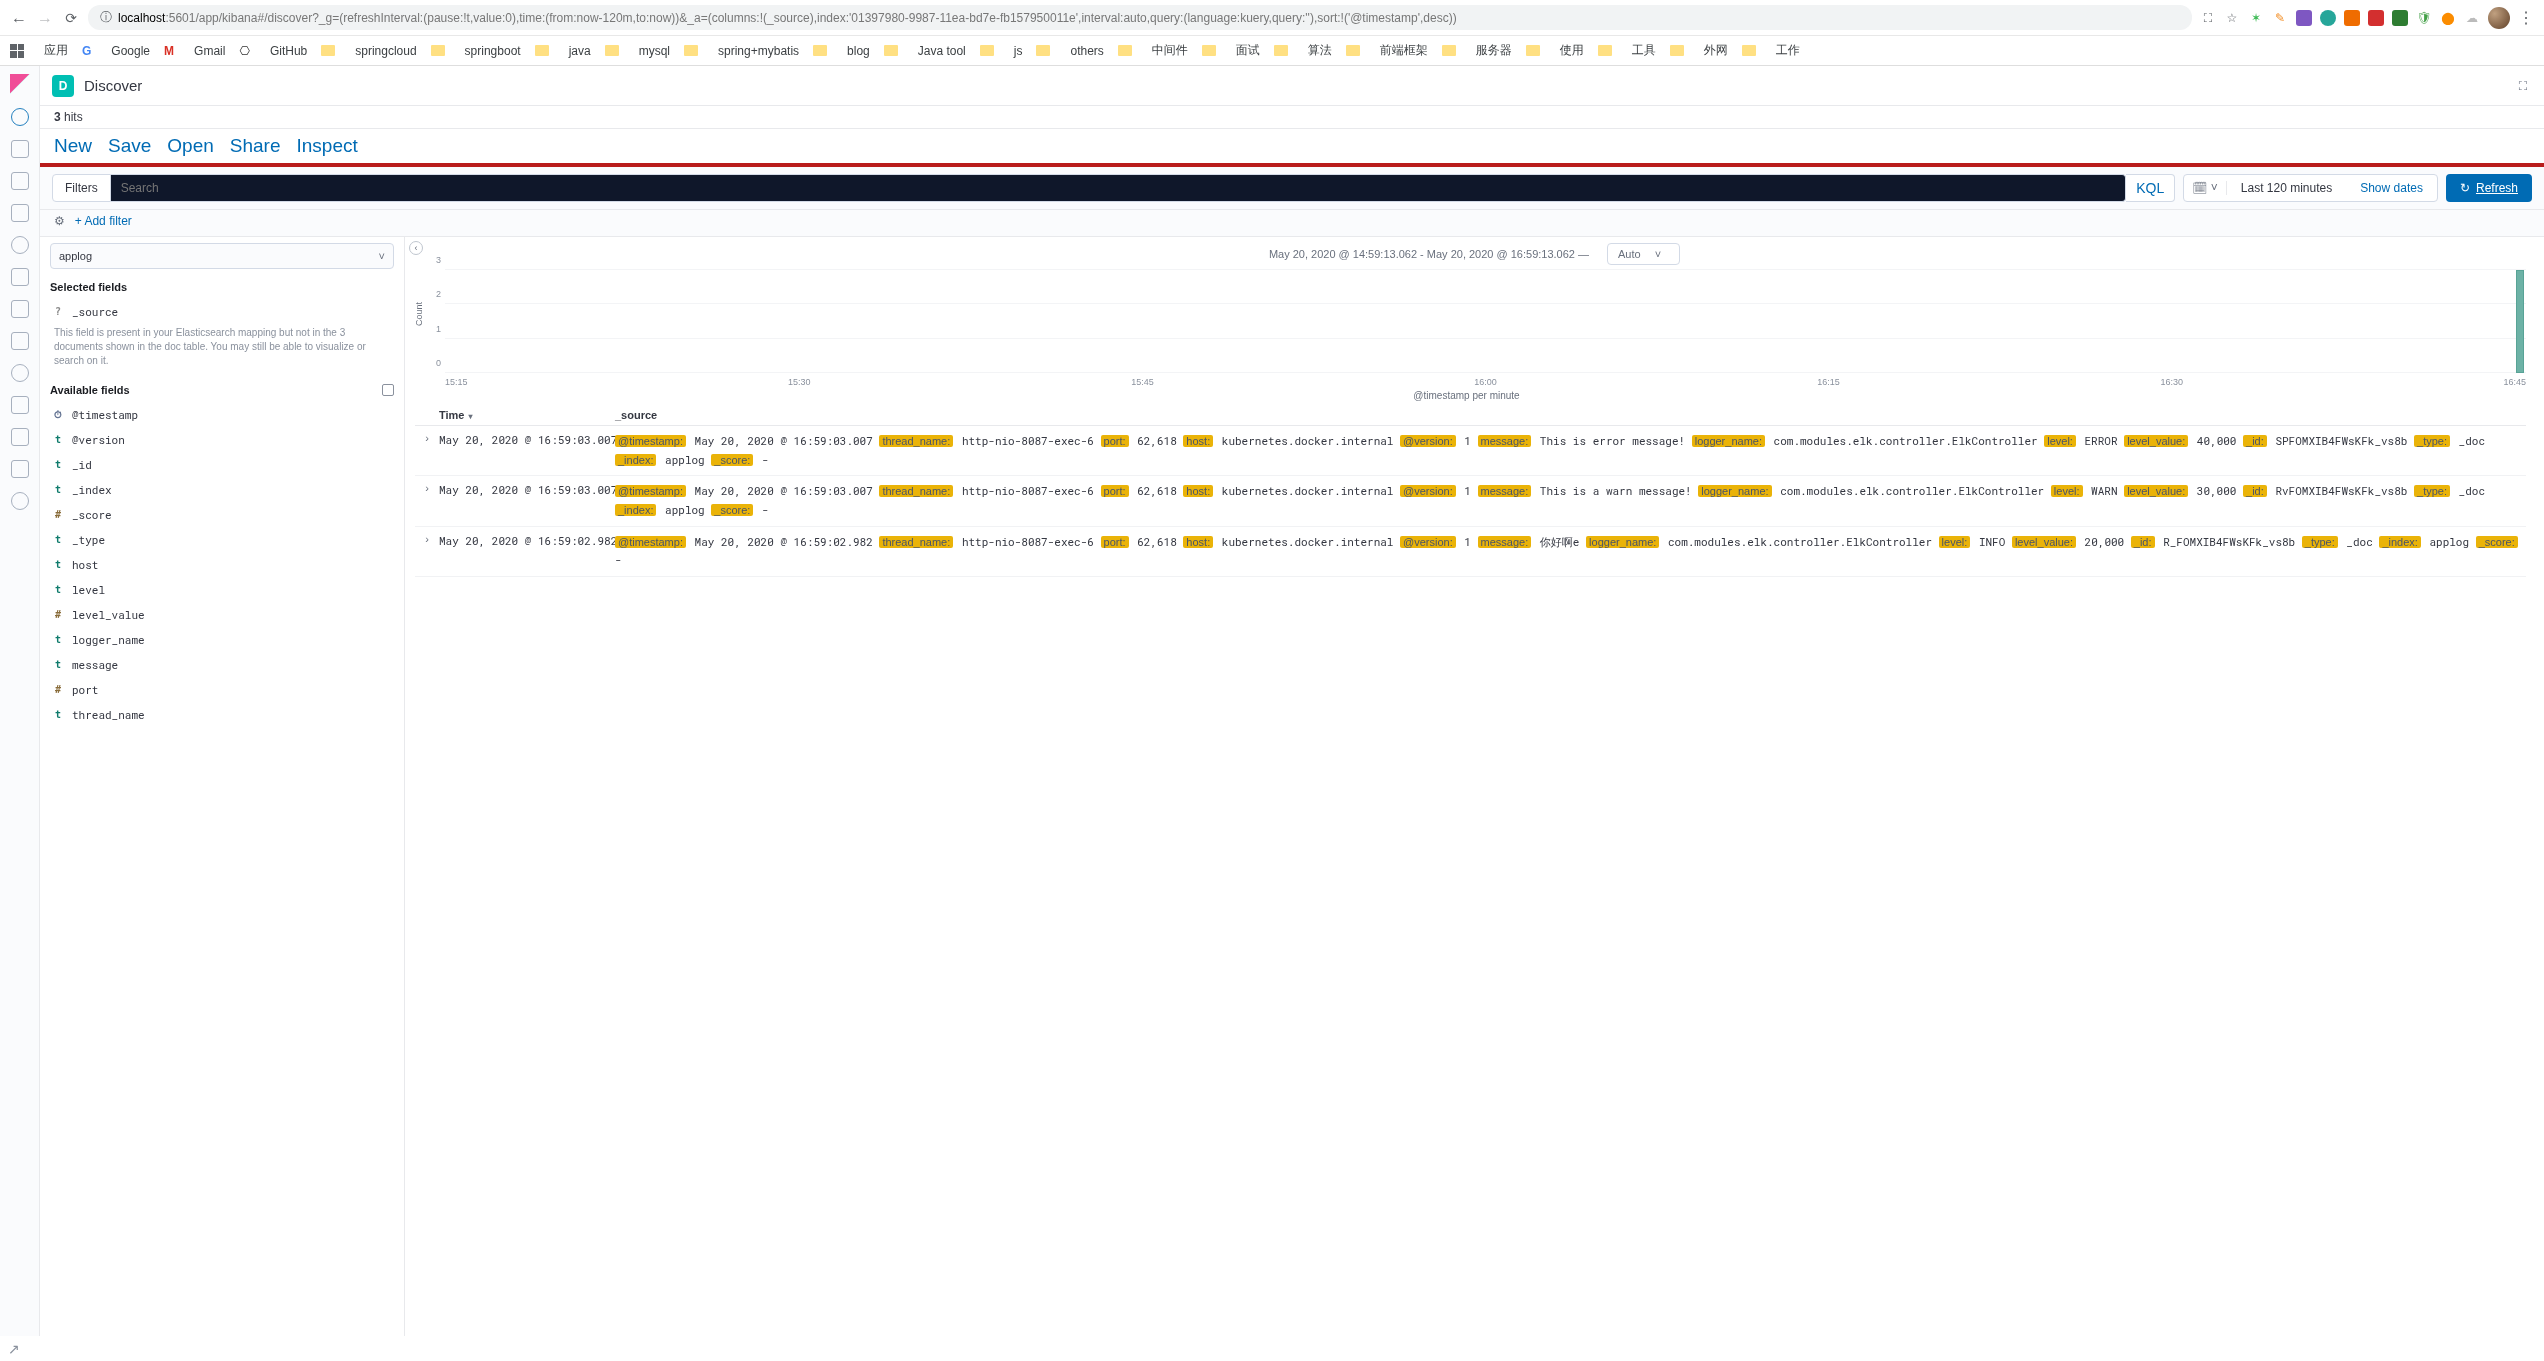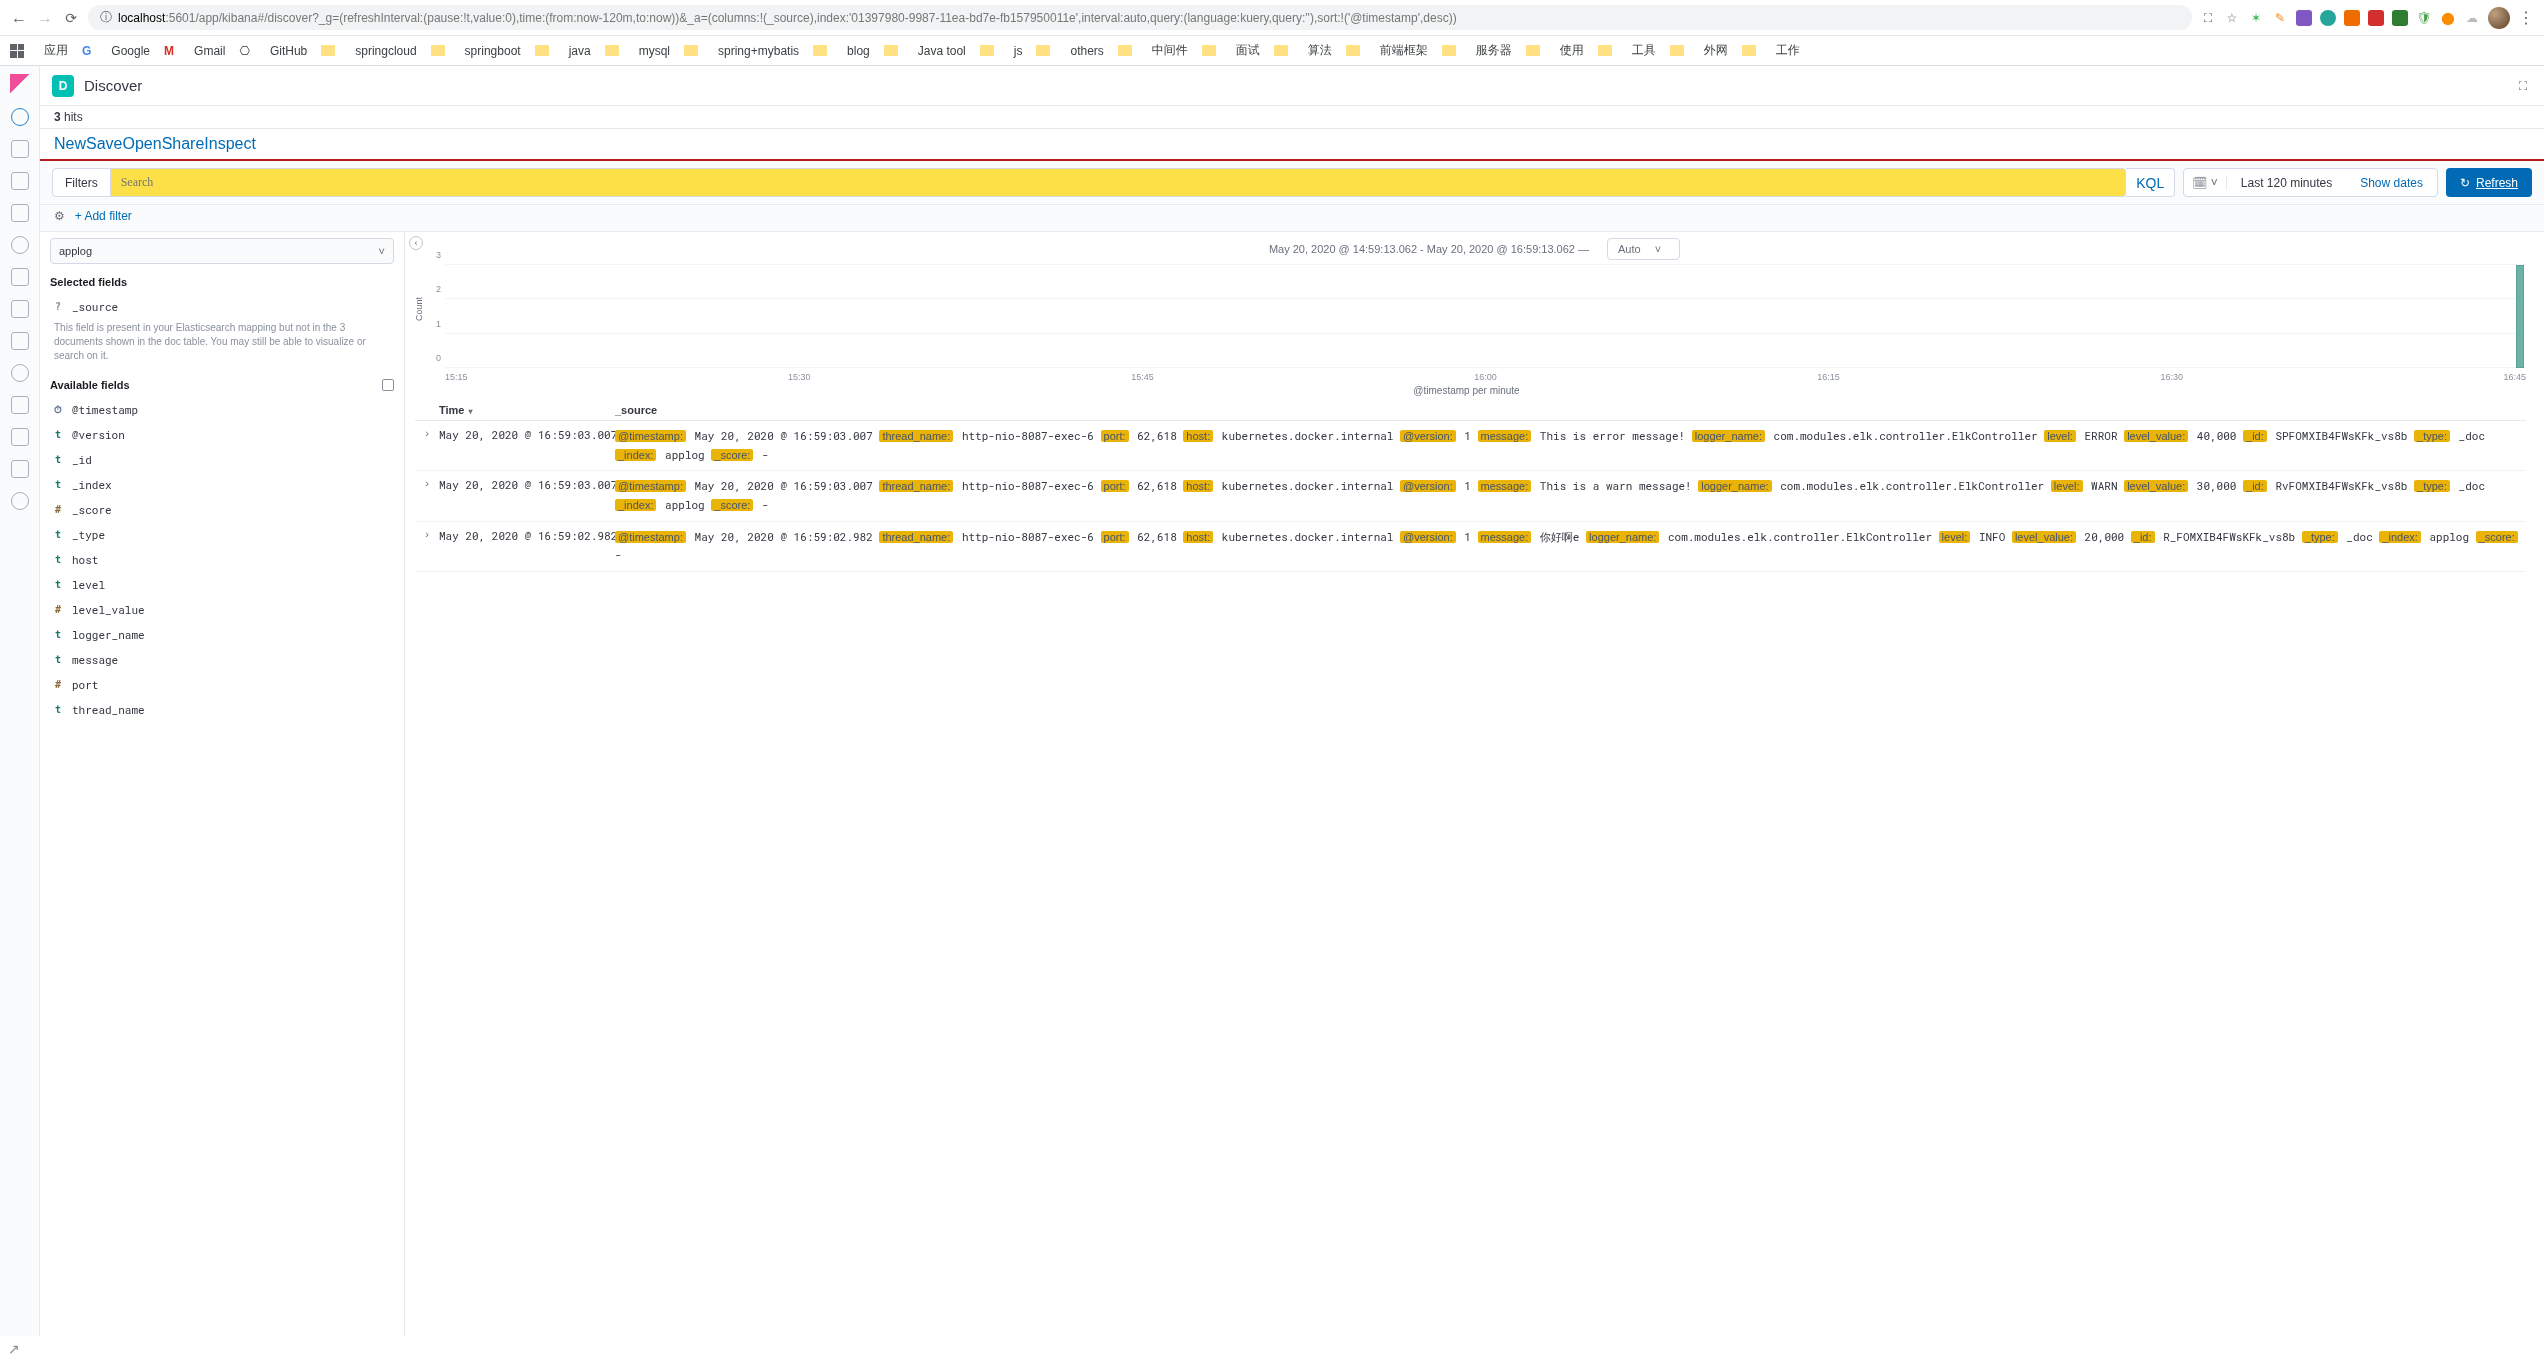--- a/index.html
+++ b/index.html
@@ -35,26 +35,26 @@
 
 .kbn-header { height:40px; border-bottom:1px solid #e8e9ec; display:flex; align-items:center; padding:0 12px; gap:10px; }
 .space-badge { width:22px; height:22px; background:#00bfb3; border-radius:4px; color:#fff; display:flex; align-items:center; justify-content:center; font-weight:600; font-size:12px; }
 .app-title { font-size:15px; color:#343741; }
 .hdr-spacer { flex:1; }
 .hdr-ic { width:18px; text-align:center; color:#6a7180; }
 
 .hits-bar { padding:4px 14px; border-bottom:1px solid #e8e9ec; color:#343741; font-size:12px; }
 .hits-bar b { font-weight:600; }
 
-.actions-bar { padding:6px 14px; border-bottom:2px solid #b91c1c; display:flex; font-size:16px; }
+.actions-bar { padding:6px 14px; border-bottom:4px solid #b91c1c; display:flex; gap:16px; font-size:19px; }
 .actions-bar a { color:#006bb4; cursor:pointer; }
 
 .query-bar { display:flex; align-items:stretch; gap:0; padding:7px 12px; border-bottom:1px solid #e8e9ec; background:#fafbfd; }
 .filters-btn { background:#fff; border:1px solid #d3dae6; padding:0 12px; display:flex; align-items:center; font-size:12px; color:#343741; border-radius:4px 0 0 4px; }
-.search-input { flex:1; border:1px solid #d3dae6; border-left:none; padding:6px 10px; font-size:12px; color:#69707d; border-radius:0 4px 4px 0; background:#fde047;font-family:Liberation Serif, serif; }
+.search-input { flex:1; border:1px solid #d3dae6; border-left:none; padding:6px 10px; font-size:12px; color:#69707d; border-radius:0 4px 4px 0; background:#0f172a; }
 .kql-badge { margin-left:auto; padding:0 10px; display:flex; align-items:center; font-size:14px; color:#006bb4; border:1px solid #d3dae6; border-left:none; background:#fff; border-radius:0 4px 4px 0; }
 .date-btn { margin-left:8px; border:1px solid #d3dae6; background:#fff; border-radius:4px; display:flex; align-items:center; font-size:12px; }
 .date-btn .cal { padding:0 8px; border-right:1px solid #e8e9ec; color:#69707d; }
 .date-btn .range { padding:0 14px; color:#343741; }
 .date-btn .showd { padding:0 14px; color:#006bb4; }
 .refresh-btn { margin-left:8px; background:#006bb4; color:#fff; border:none; border-radius:4px; padding:0 14px; display:flex; align-items:center; gap:6px; font-size:12px; cursor:pointer; }
 .refresh-btn u { text-decoration:underline; }
 
 .addfilter-row { padding:4px 14px 8px; border-bottom:1px solid #e8e9ec; display:flex; align-items:center; gap:10px; font-size:12px; background:#fafbfd; }
 .addfilter-row .gear { color:#69707d; }

